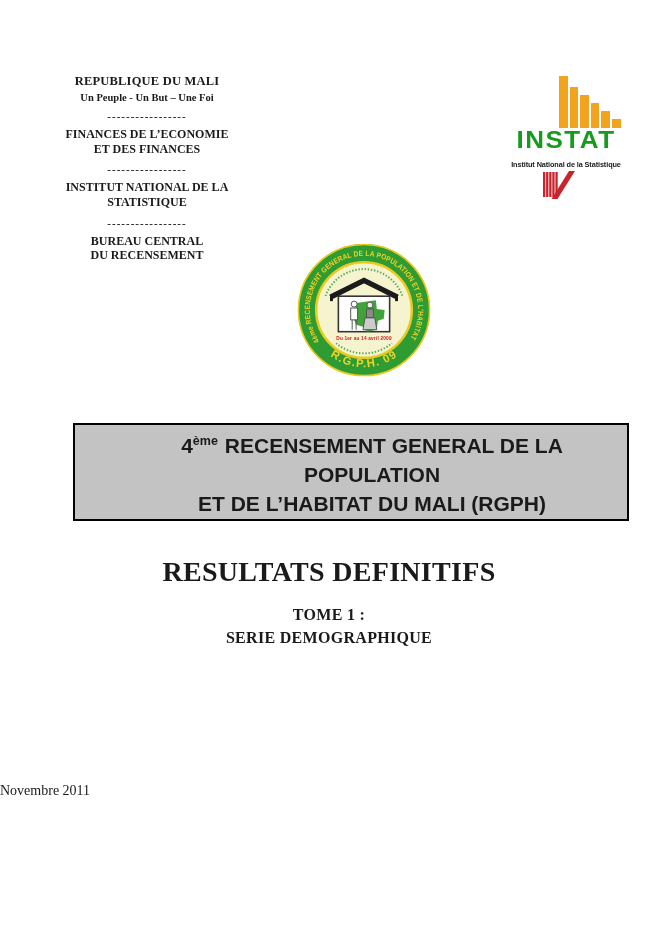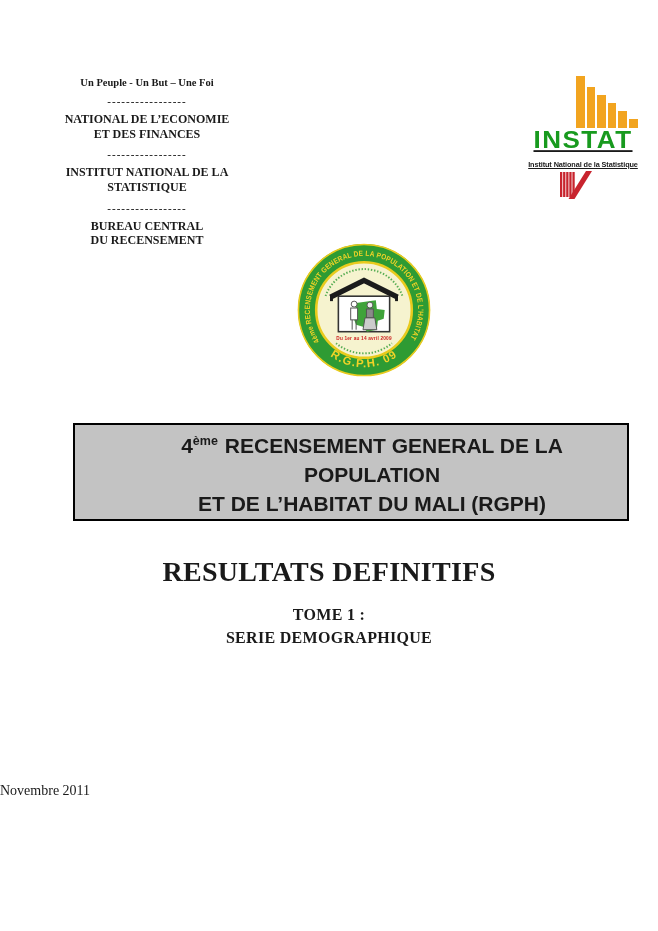--- a/index.html
+++ b/index.html
@@ -15,21 +15,21 @@
   
   .coat{
     position:absolute;left:36px;top:74px;width:222px;
     text-align:center;font-weight:bold;
   }
   .coat .country{font-size:12.5px;letter-spacing:.2px;}
   .coat .motto{font-size:10.5px;margin-top:3px;}
   .coat .sep{font-size:11px;margin:7px 0 5px;letter-spacing:1px;}
   .coat .org{font-size:12px;line-height:1.22;}
   
-  .instat{position:absolute;left:520px;top:76px;width:126px;text-decoration:underline;}
+  .instat{position:absolute;left:503px;top:76px;width:126px;}
   .ibars{display:flex;align-items:flex-end;height:52px;margin-left:56px;}
   .ibar{width:8.6px;margin-right:2px;background:#F2A41F;}
   .iword{
     font-family:"Liberation Sans","DejaVu Sans",sans-serif;
     font-weight:900;font-size:26px;line-height:24px;
     color:#189A1E;letter-spacing:1.5px;text-align:center;
     transform:scaleY(.92);transform-origin:top;
     margin-top:1px;white-space:nowrap;
   }
   .irefl{height:9px;overflow:hidden;position:relative;margin-top:-3px;}
@@ -66,24 +66,25 @@
     position:absolute;left:0;top:783px;width:100%;
     text-align:left;font-weight:normal;font-size:14px;
   }
 </style>
 </head>
 <body>
 
 <div class="page">
 
   <div class="coat">
+    <div class="country">REPUBLIQUE DU MALI</div>
     <div class="motto">Un Peuple - Un But – Une Foi</div>
     <div class="sep">-----------------</div>
     <div class="org">
-      <div>NATIONAL DE L’ECONOMIE</div>
+      <div>FINANCES DE L’ECONOMIE</div>
       <div>ET DES FINANCES</div>
     </div>
     <div class="sep">-----------------</div>
     <div class="org">
       <div>INSTITUT NATIONAL DE LA</div>
       <div>STATISTIQUE</div>
     </div>
     <div class="sep">-----------------</div>
     <div class="org">
       <div>BUREAU CENTRAL</div>

